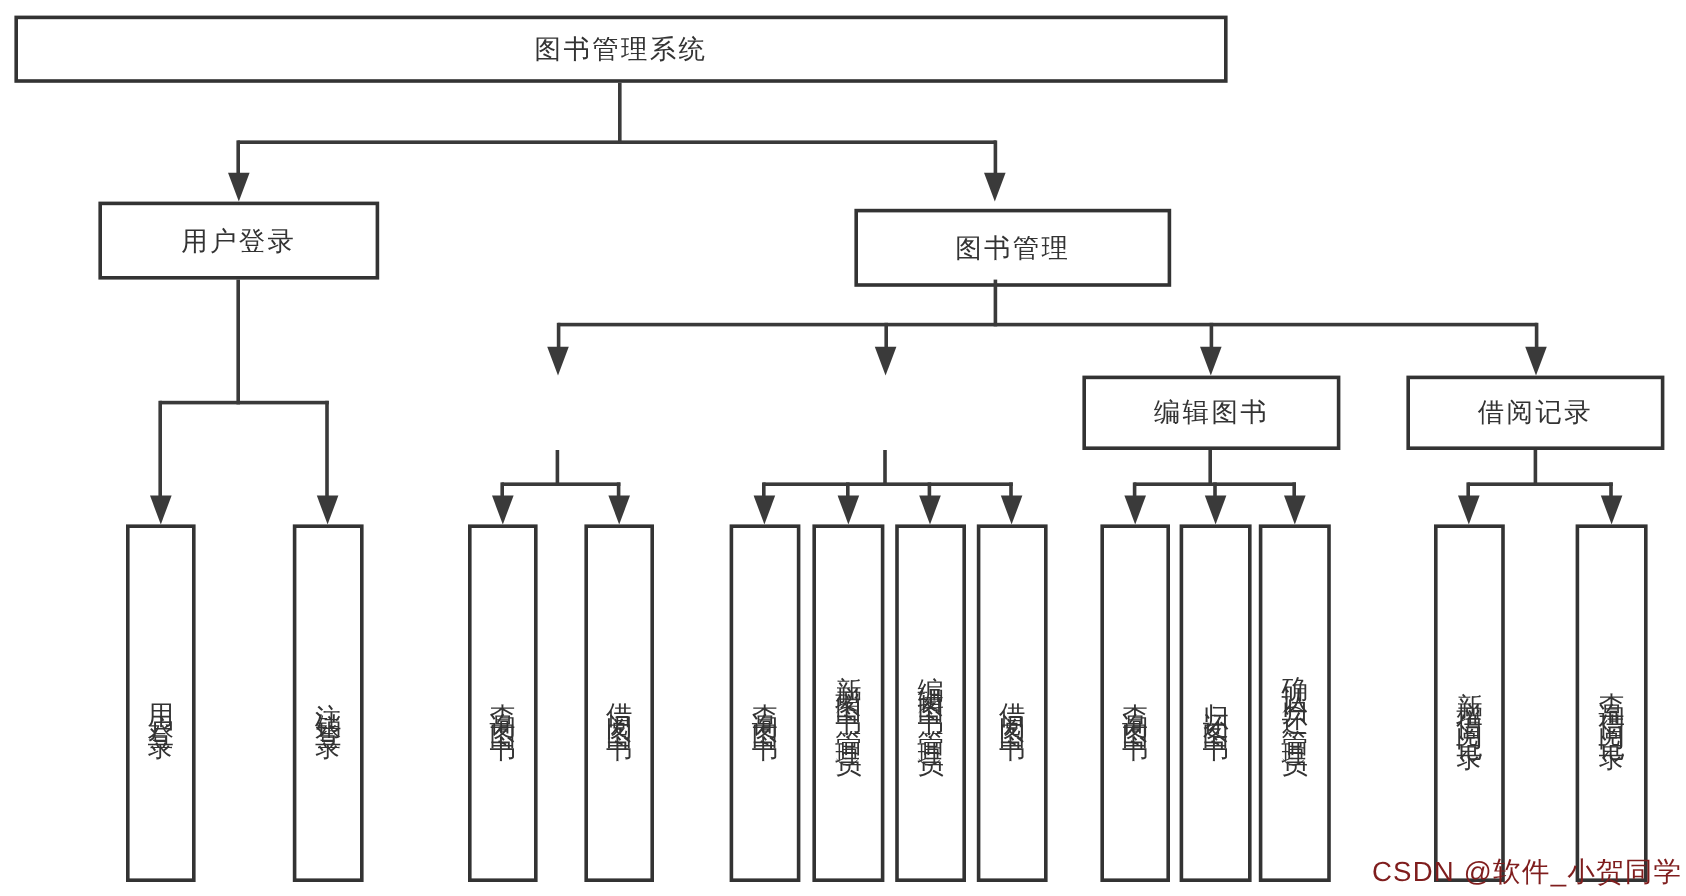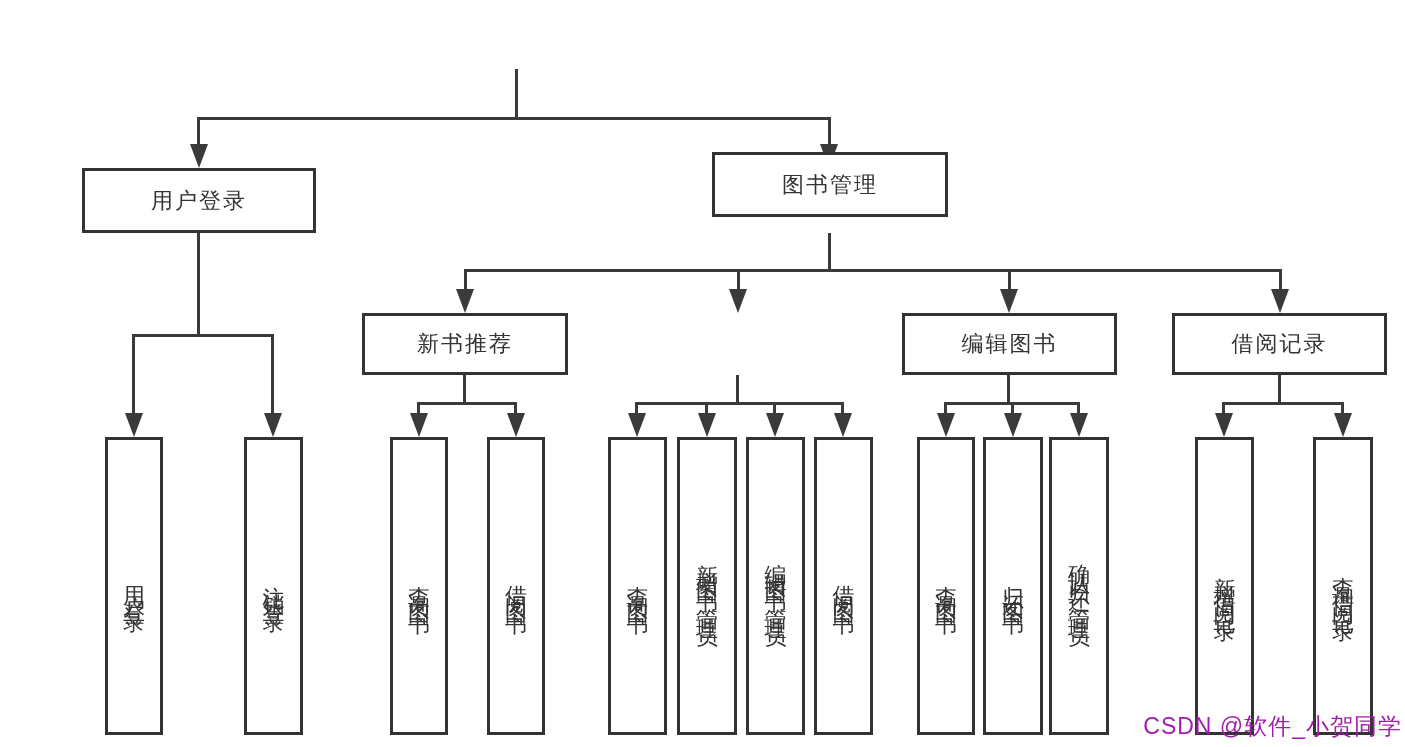--- a/index.html
+++ b/index.html
@@ -17,58 +17,58 @@
     font-size:22px;letter-spacing:9px;line-height:1;color:#333333;
   }
   .ln{position:absolute;background:#3a3a3a;}
   .arr{
     position:absolute;width:0;height:0;
     border-left:9px solid transparent;border-right:9px solid transparent;
     border-top:24px solid #3a3a3a;
   }
   .watermark{
     position:absolute;top:711px;right:3px;z-index:5;
-    font-size:23px;color:#a21caf;letter-spacing:1px;white-space:nowrap;
+    font-size:23px;color:#7f1d1d;letter-spacing:1px;white-space:nowrap;
   }
 </style>
 </head>
 <body>
 
 <div class="canvas">
 
+  <div class="box hbox" style="left:12px;top:13px;width:1011px;height:56px;">图书管理系统</div>
 
   <div class="ln" style="left:515px;top:69px;width:3px;height:50px;"></div>
   <div class="ln" style="left:198px;top:117px;width:632px;height:3px;"></div>
   <div class="ln" style="left:197px;top:117px;width:3px;height:32px;"></div>
   <div class="arr" style="left:190px;top:144px;"></div>
   <div class="ln" style="left:828px;top:117px;width:3px;height:32px;"></div>
   <div class="arr" style="left:820px;top:144px;"></div>
 
   <div class="box hbox" style="left:82px;top:168px;width:234px;height:65px;">用户登录</div>
-  <div class="box hbox" style="left:712px;top:152px;width:236px;height:65px;font-family:Liberation Mono, monospace;">图书管理</div>
+  <div class="box hbox" style="left:712px;top:174px;width:264px;height:65px;font-family:Liberation Mono, monospace;">图书管理</div>
 
   <div class="ln" style="left:197px;top:233px;width:3px;height:104px;"></div>
   <div class="ln" style="left:133px;top:334px;width:141px;height:3px;"></div>
   <div class="ln" style="left:132px;top:334px;width:3px;height:82px;"></div>
   <div class="arr" style="left:125px;top:413px;"></div>
   <div class="ln" style="left:271px;top:334px;width:3px;height:82px;"></div>
   <div class="arr" style="left:264px;top:413px;"></div>
 
   <div class="ln" style="left:828px;top:233px;width:3px;height:39px;"></div>
   <div class="ln" style="left:465px;top:269px;width:816px;height:3px;"></div>
   <div class="ln" style="left:464px;top:269px;width:3px;height:23px;"></div>
   <div class="arr" style="left:456px;top:289px;"></div>
   <div class="ln" style="left:737px;top:269px;width:3px;height:23px;"></div>
   <div class="arr" style="left:729px;top:289px;"></div>
   <div class="ln" style="left:1008px;top:269px;width:3px;height:23px;"></div>
   <div class="arr" style="left:1000px;top:289px;"></div>
   <div class="ln" style="left:1279px;top:269px;width:3px;height:23px;"></div>
   <div class="arr" style="left:1271px;top:289px;"></div>
 
-  <div class="box hbox" style="left:362px;top:313px;width:206px;height:62px;">新书推荐</div>
   <div class="box hbox" style="left:902px;top:313px;width:215px;height:62px;">编辑图书</div>
   <div class="box hbox" style="left:1172px;top:313px;width:215px;height:62px;">借阅记录</div>
 
   <div class="ln" style="left:463px;top:375px;width:3px;height:29px;"></div>
   <div class="ln" style="left:418px;top:402px;width:99px;height:3px;"></div>
   <div class="ln" style="left:417px;top:402px;width:3px;height:14px;"></div>
   <div class="arr" style="left:410px;top:413px;"></div>
   <div class="ln" style="left:514px;top:402px;width:3px;height:14px;"></div>
   <div class="arr" style="left:507px;top:413px;"></div>
 

